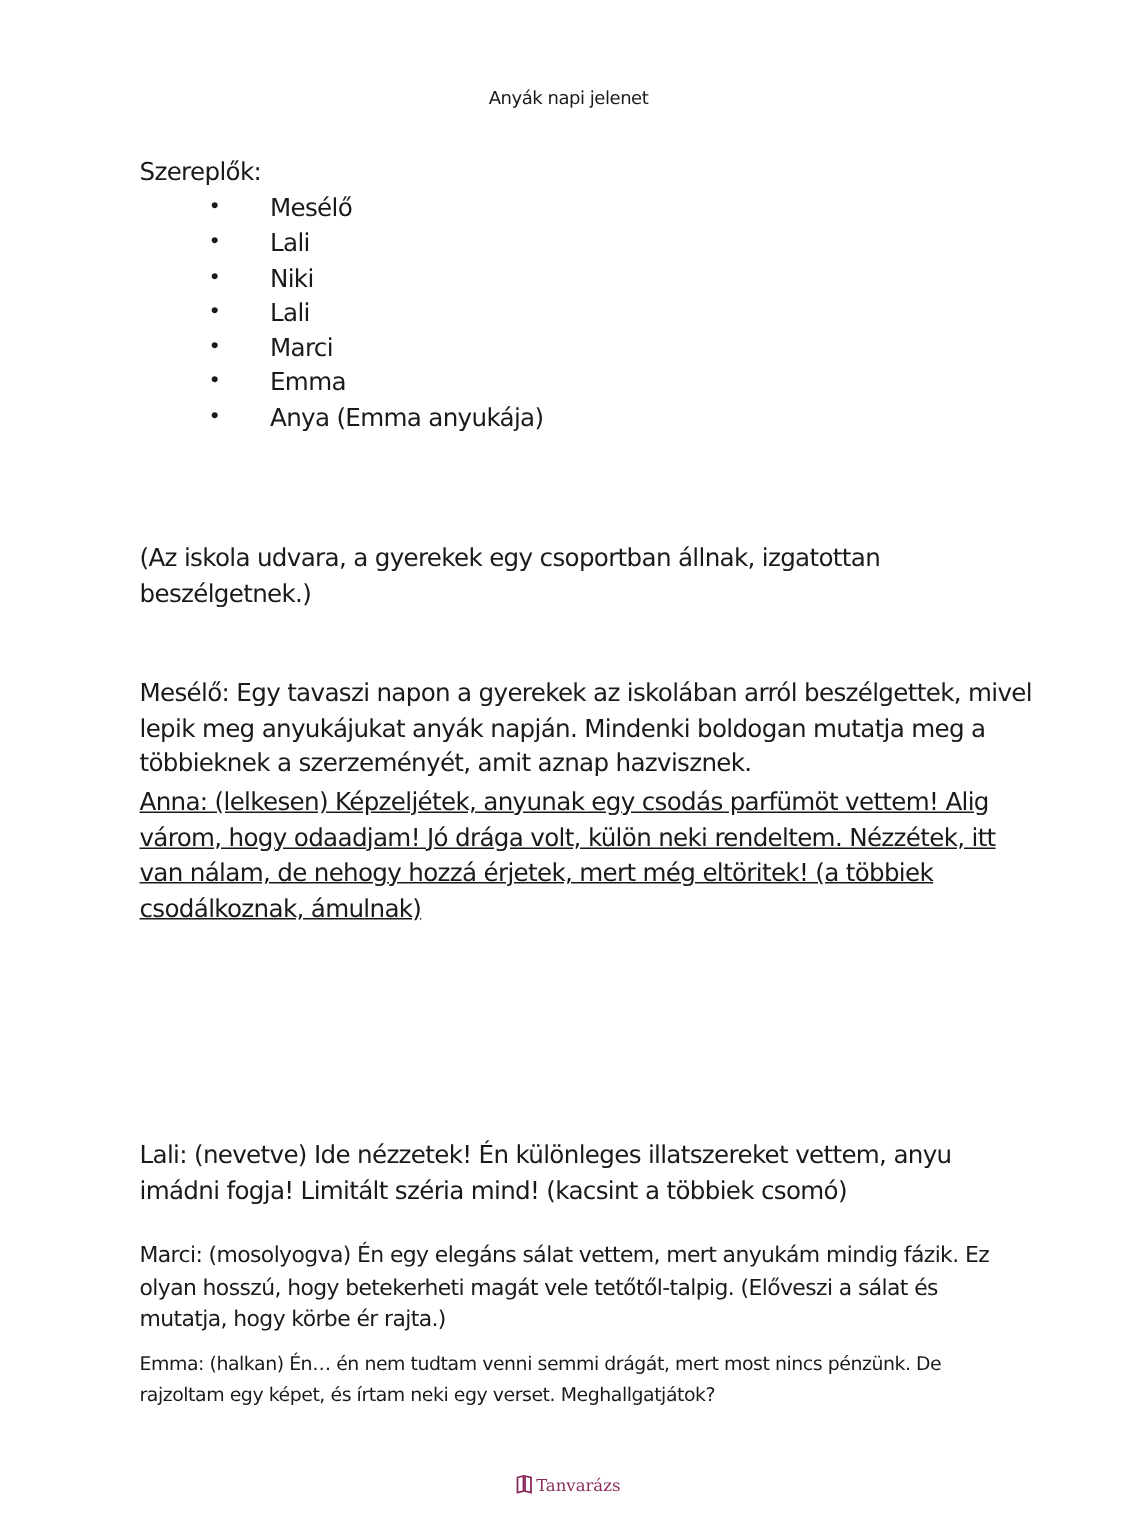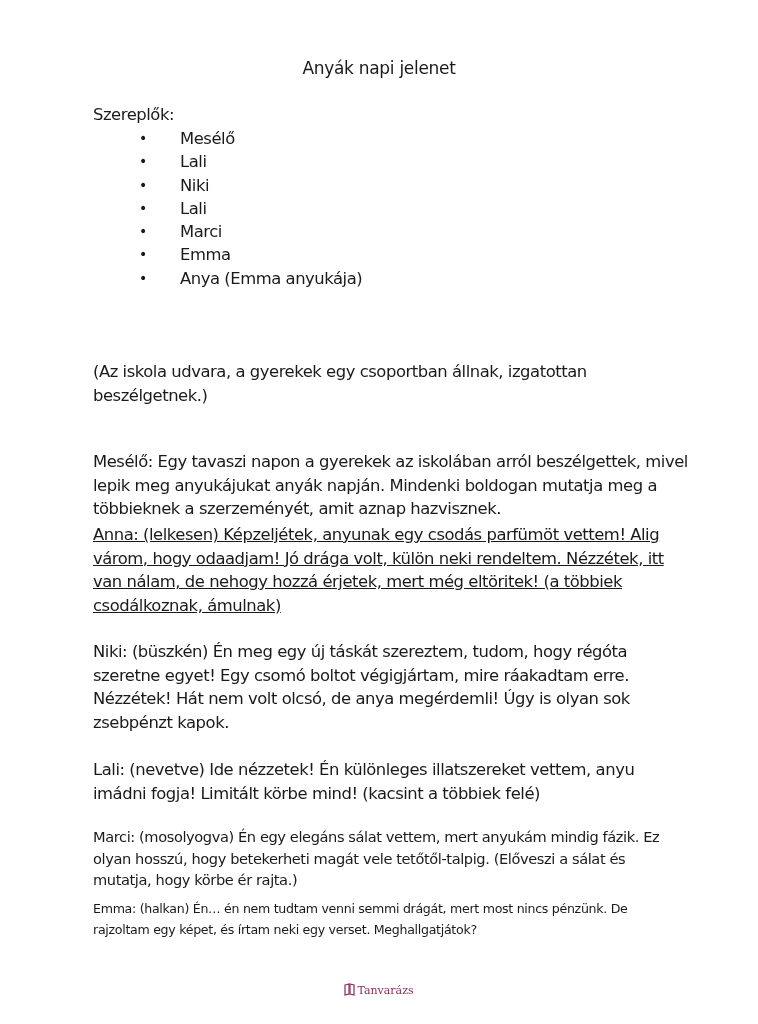--- a/index.html
+++ b/index.html
@@ -3,21 +3,21 @@
   <meta charset="utf-8">
   <style>
     html, body { margin: 0; padding: 0; background: #ffffff; }
     body {
       width: 758px; height: 1024px; position: relative; overflow: hidden;
       font-family: "DejaVu Sans", sans-serif; color: #1a1a1a;
     }
     .page { position: absolute; left: 0; top: 0; width: 758px; height: 1024px; }
     .title {
       position: absolute; top: 58px; left: 0; width: 758px; text-align: center;
-      font-size: 17px; letter-spacing: -0.3px;
+      font-size: 12px; letter-spacing: -0.3px;
     }
     .lg { font-size: 16.4px; line-height: 23.5px; letter-spacing: -0.45px; }
     .md { font-size: 14.6px; line-height: 21.5px; letter-spacing: -0.4px; }
     .sm { font-size: 12.6px; line-height: 20.5px; letter-spacing: -0.3px; }
     .block { position: absolute; left: 93px; width: 600px; margin: 0; }
     .cast-list { position: absolute; left: 93px; top: 127px; margin: 0; padding: 0; list-style: none; }
     .cast-list li { position: relative; padding-left: 87px; height: 23.3px; }
     .cast-list li .bullet { position: absolute; left: 46px; top: 0; font-size: 14px; }
     .footer {
       position: absolute; top: 983px; left: 0; width: 758px; text-align: center;
@@ -43,23 +43,22 @@
     <li><span class="bullet">•</span><span>Anya (Emma anyukája)</span></li>
   </ul>
 
 
   <p class="block lg" style="top:360px;width:520px;">(Az iskola udvara, a gyerekek egy csoportban állnak, izgatottan beszélgetnek.)</p>
 
   <p class="block lg" style="top:450px;width:600px;">Mesélő: Egy tavaszi napon a gyerekek az iskolában arról beszélgettek, mivel lepik meg anyukájukat anyák napján. Mindenki boldogan mutatja meg a többieknek a szerzeményét, amit aznap hazvisznek.</p>
 
   <p class="block lg" style="top:523px;width:600px;text-decoration:underline;">Anna: (lelkesen) Képzeljétek, anyunak egy csodás parfümöt vettem! Alig várom, hogy odaadjam! Jó drága volt, külön neki rendeltem. Nézzétek, itt van nálam, de nehogy hozzá érjetek, mert még eltöritek! (a többiek csodálkoznak, ámulnak)</p>
 
-  <p class="block lg" style="top:640px;width:590px;">Niki: (büszkén) Én meg egy új táskát szereztem, tudom, hogy régóta szeretne egyet! Egy csomó boltot végigjártam, mire ráakadtam erre. Nézzétek! Hát nem volt olcsó, de anya megérdemli! Úgy is olyan sok zsebpénzt kapok.</p>
 
-  <p class="block lg" style="top:758px;width:570px;">Lali: (nevetve) Ide nézzetek! Én különleges illatszereket vettem, anyu imádni fogja! Limitált körbe mind! (kacsint a többiek felé)</p>
+  <p class="block lg" style="top:758px;width:570px;">Lali: (nevetve) Ide nézzetek! Én különleges illatszereket vettem, anyu imádni fogja! Limitált széria mind! (kacsint a többiek csomó)</p>
 
   <p class="block md" style="top:826px;width:580px;">Marci: (mosolyogva) Én egy elegáns sálat vettem, mert anyukám mindig fázik. Ez olyan hosszú, hogy  betekerheti magát vele tetőtől-talpig. (Előveszi a sálat és mutatja, hogy körbe ér rajta.)</p>
 
   <p class="block sm" style="top:899px;width:560px;">Emma: (halkan) Én… én nem tudtam venni semmi drágát, mert most nincs pénzünk. De rajzoltam egy képet, és írtam neki egy verset. Meghallgatjátok?</p>
 
   <div class="footer">
     <span class="logo">
       <svg width="12" height="13" viewBox="0 0 12 13">
         <path d="M1 2 L5 1 L5 11 L1 12 Z" fill="none" stroke="#8a2a5c" stroke-width="1.2"></path>
         <path d="M6 1 L10 2 L10 12 L6 11 Z" fill="none" stroke="#8a2a5c" stroke-width="1.2"></path>

